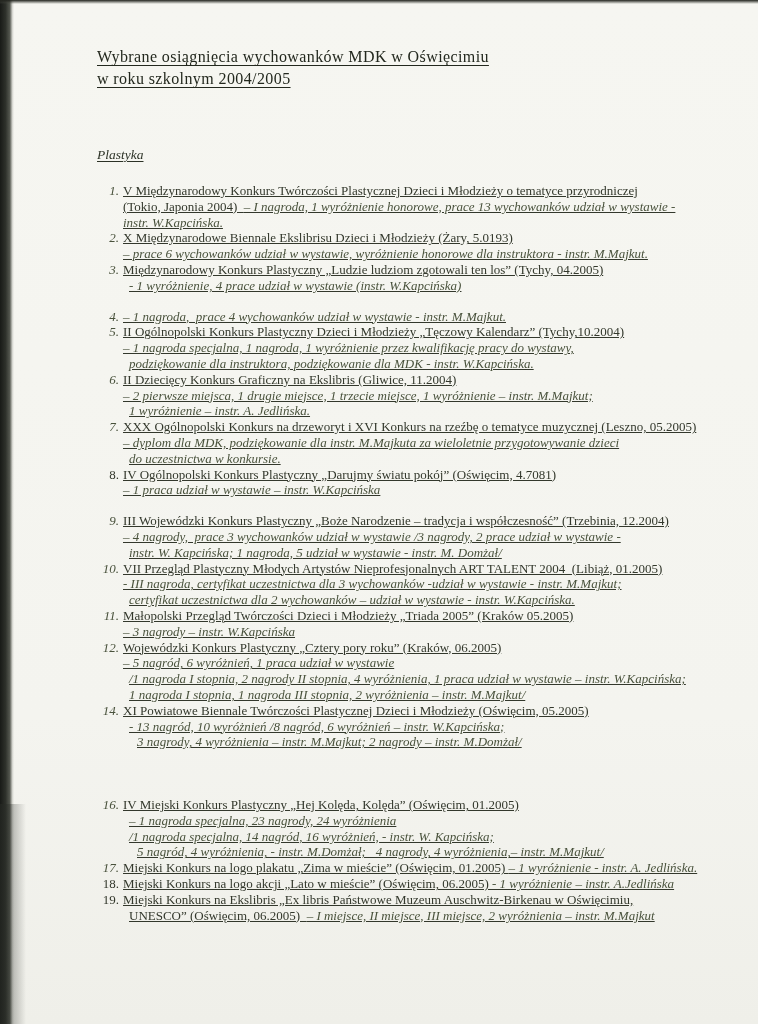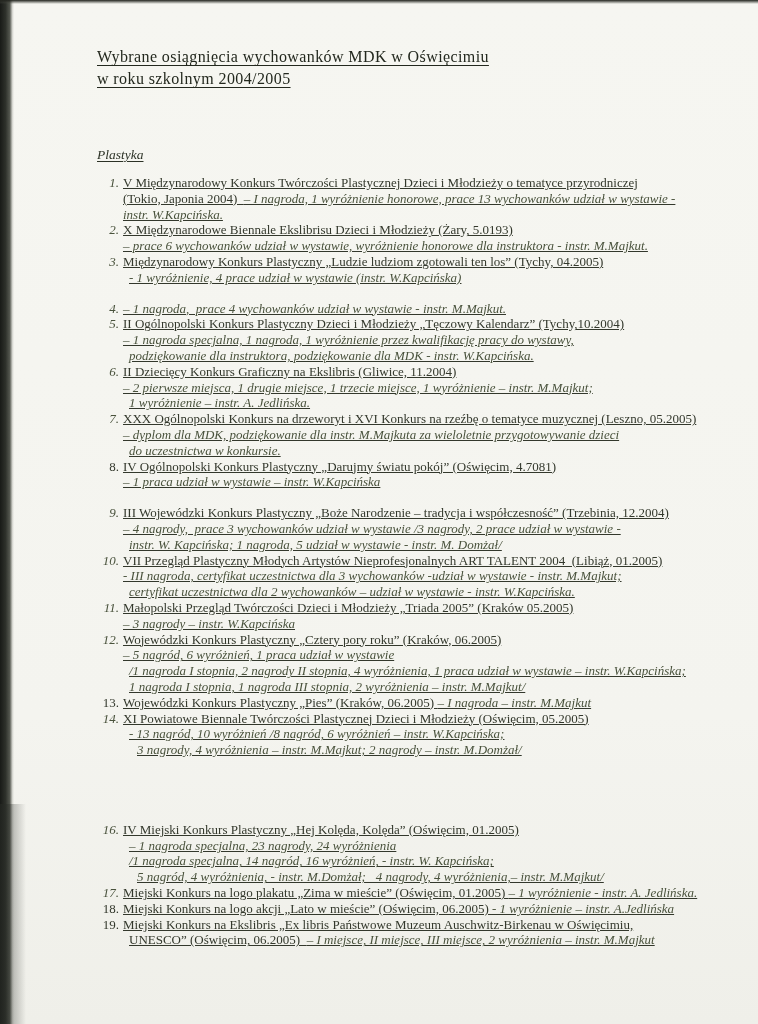--- a/index.html
+++ b/index.html
@@ -24,39 +24,39 @@
   .scan-edge-top {
     position:absolute; left:0; top:0; right:0; height:4px;
     background: linear-gradient(180deg,#23251f 0%, rgba(70,72,64,0.35) 70%, rgba(70,72,64,0) 100%);
   }
   .content { position:absolute; left:97px; top:46px; right:18px; }
 
   .title-line { margin:0; font-size:16px; font-weight:normal; line-height:22px; letter-spacing:0.4px; color:#23281e; }
   .u { text-decoration:underline; text-decoration-thickness:1.2px; text-underline-offset:3px; }
 
   .section-heading {
-    margin-top:57px; margin-bottom:12px;
+    margin-top:57px; margin-bottom:20px;
     font-size:13.5px; line-height:16px; font-style:italic; color:#2c3226;
   }
   .section-heading .u { text-underline-offset:2px; }
 
   ol.list { margin:0; padding:0; list-style:none; font-size:13px; line-height:15.8px; }
   .item { display:flex; }
   .num { flex:none; width:22px; text-align:right; color:#33382c; }
   .num.it { font-style:italic; }
   .lines { flex:1; margin-left:4px;text-decoration:underline; }
   .line { white-space:pre-wrap; }
   .line.ind1 { padding-left:6px; }
   .line.ind2 { padding-left:14px; }
   .seg.rm { color:#33382c; }
   .seg.it, .it { font-style:italic; color:#49523c; }
 
   .gap-xs { margin-top:0; }
   .gap-sm { margin-top:15px; }
-  .gap-lg { margin-top:64px;justify-content:space-between; }
+  .gap-lg { margin-top:47px;justify-content:space-between; }
 </style>
 </head>
 <body>
 
 <div class="page">
   <div class="scan-edge-left"></div>
   <div class="scan-edge-top"></div>
 
   <div class="content">
     <header>
@@ -163,26 +163,20 @@
   <li class="item">
     <span class="num it">12.</span>
     <div class="lines">
             <div class="line ind0"><span class="seg rm">Wojewódzki Konkurs Plastyczny „Cztery pory roku” (Kraków, 06.2005)</span></div>
             <div class="line ind0"><span class="seg it">– 5 nagród, 6 wyróżnień, 1 praca udział w wystawie</span></div>
             <div class="line ind1"><span class="seg it">/1 nagroda I stopnia, 2 nagrody II stopnia, 4 wyróżnienia, 1 praca udział w wystawie – instr. W.Kapcińska;</span></div>
             <div class="line ind1"><span class="seg it">1 nagroda I stopnia, 1 nagroda III stopnia, 2 wyróżnienia – instr. M.Majkut/</span></div>
           </div>
   </li>
 
-  <li class="item">
-    <span class="num">13.</span>
-    <div class="lines">
-            <div class="line ind0"><span class="seg rm">Wojewódzki Konkurs Plastyczny „Pies” (Kraków, 06.2005) </span><span class="seg it">– I nagroda – instr. M.Majkut</span></div>
-          </div>
-  </li>
 
   <li class="item gap-xs">
     <span class="num it">14.</span>
     <div class="lines">
             <div class="line ind0"><span class="seg rm">XI Powiatowe Biennale Twórczości Plastycznej Dzieci i Młodzieży (Oświęcim, 05.2005)</span></div>
             <div class="line ind1"><span class="seg it">- 13 nagród, 10 wyróżnień /8 nagród, 6 wyróżnień – instr. W.Kapcińska;</span></div>
             <div class="line ind2"><span class="seg it">3 nagrody, 4 wyróżnienia – instr. M.Majkut; 2 nagrody – instr. M.Domżał/</span></div>
           </div>
   </li>
 

